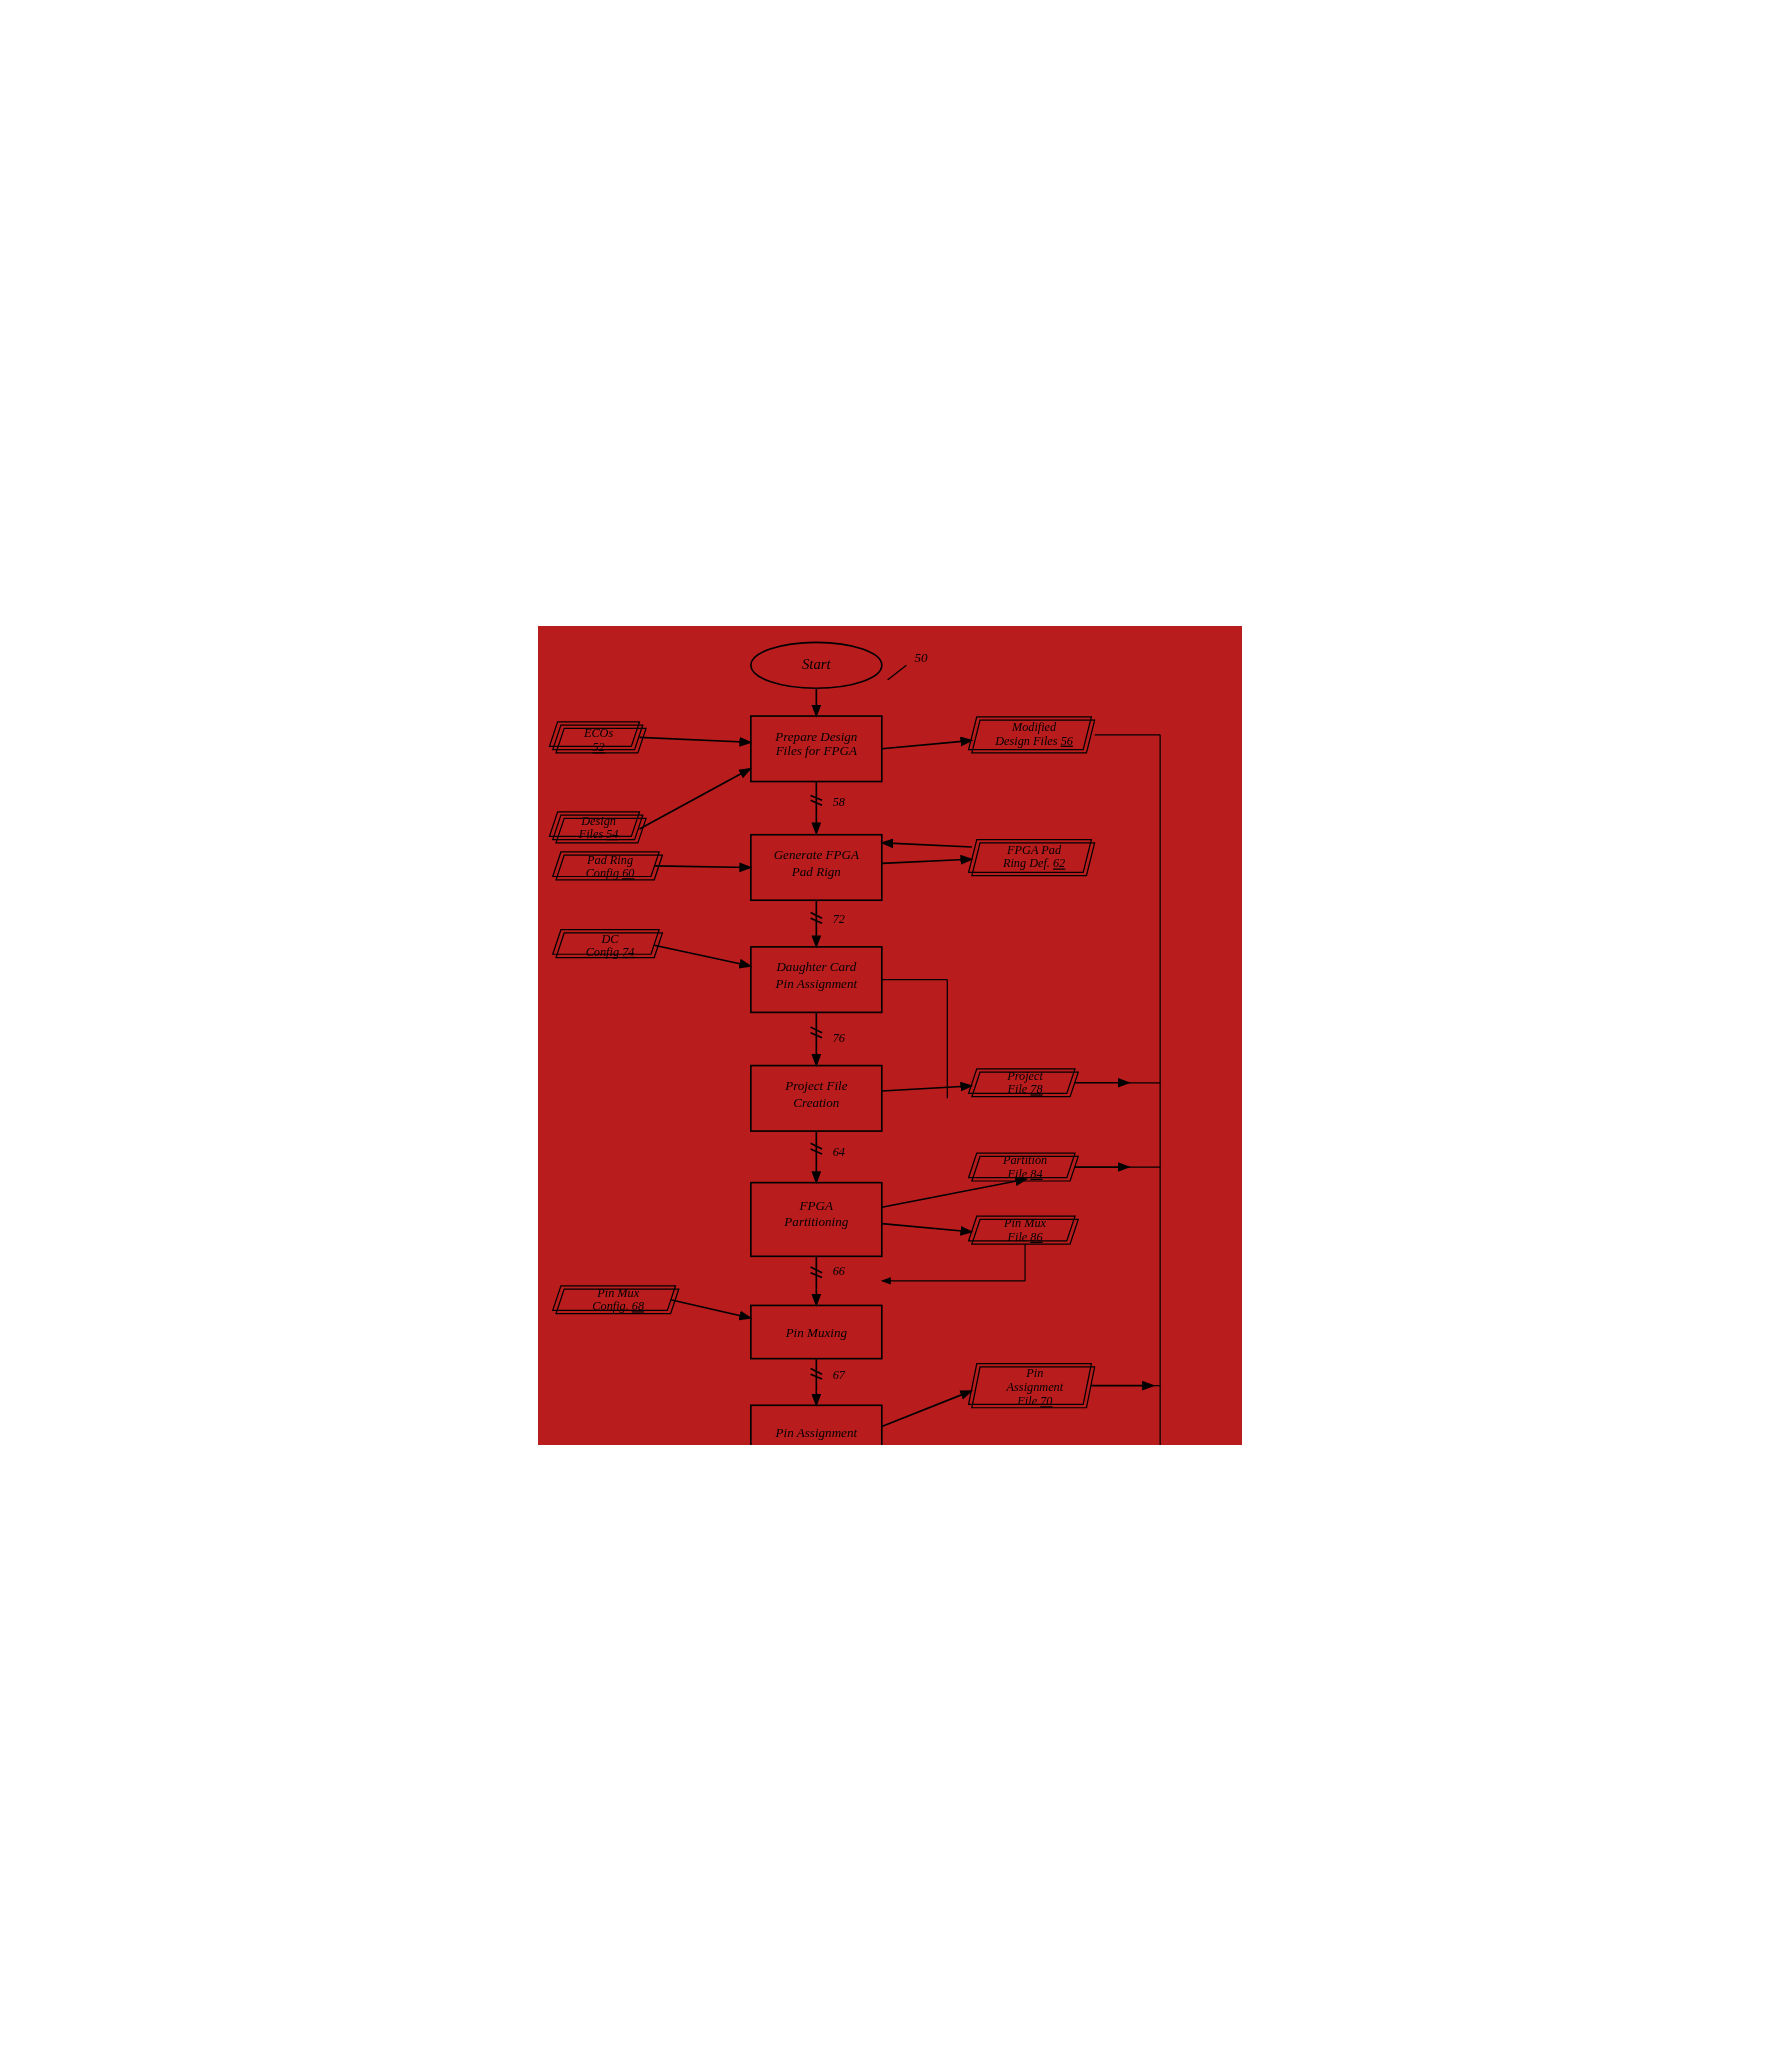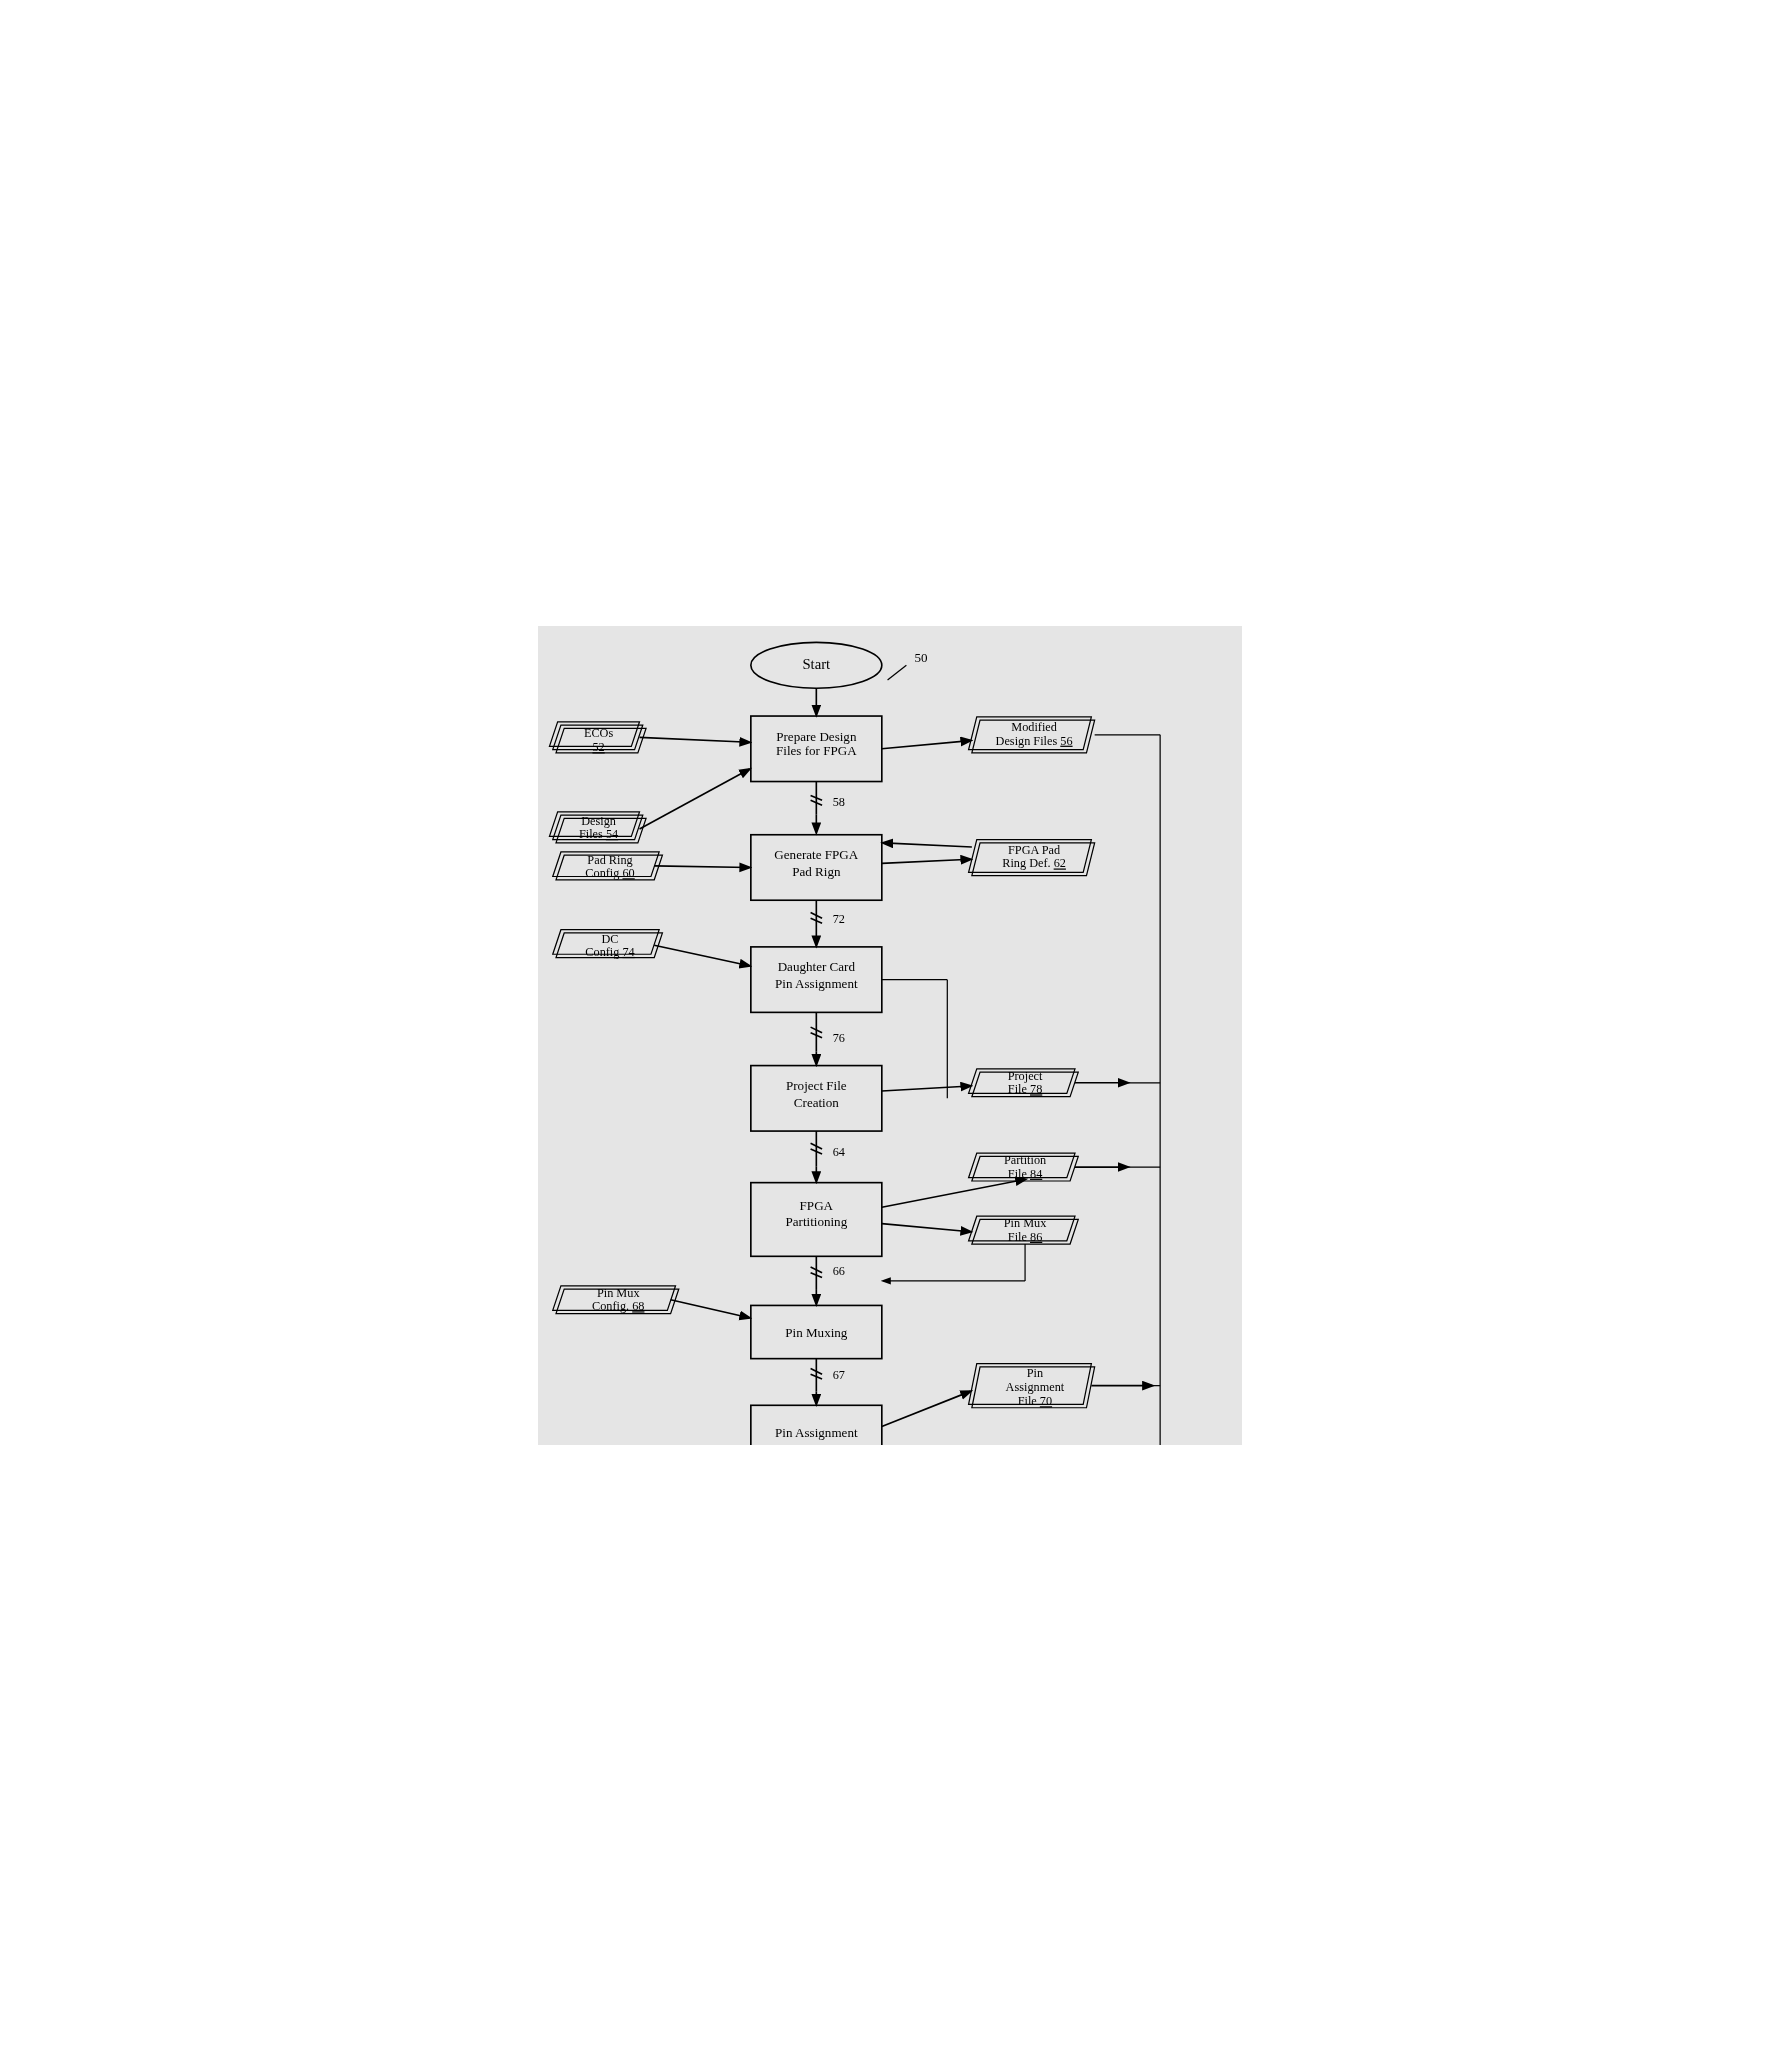--- a/index.html
+++ b/index.html
@@ -8,21 +8,22 @@
       font-family: 'Times New Roman', Times, serif;
       display: flex;
       justify-content: center;
       align-items: center;
       min-height: 100vh;
       padding: 16.4px;
     }
     .diagram-container {
       width: 704px;
       position: relative;
-      background: #e5e5e5;
+      background: #b91c1c;
+      font-style: italic;
     }
     svg {
       width: 100%;
       height: auto;
       display: block;
     }
   </style>
 </head>
 <body>
 

